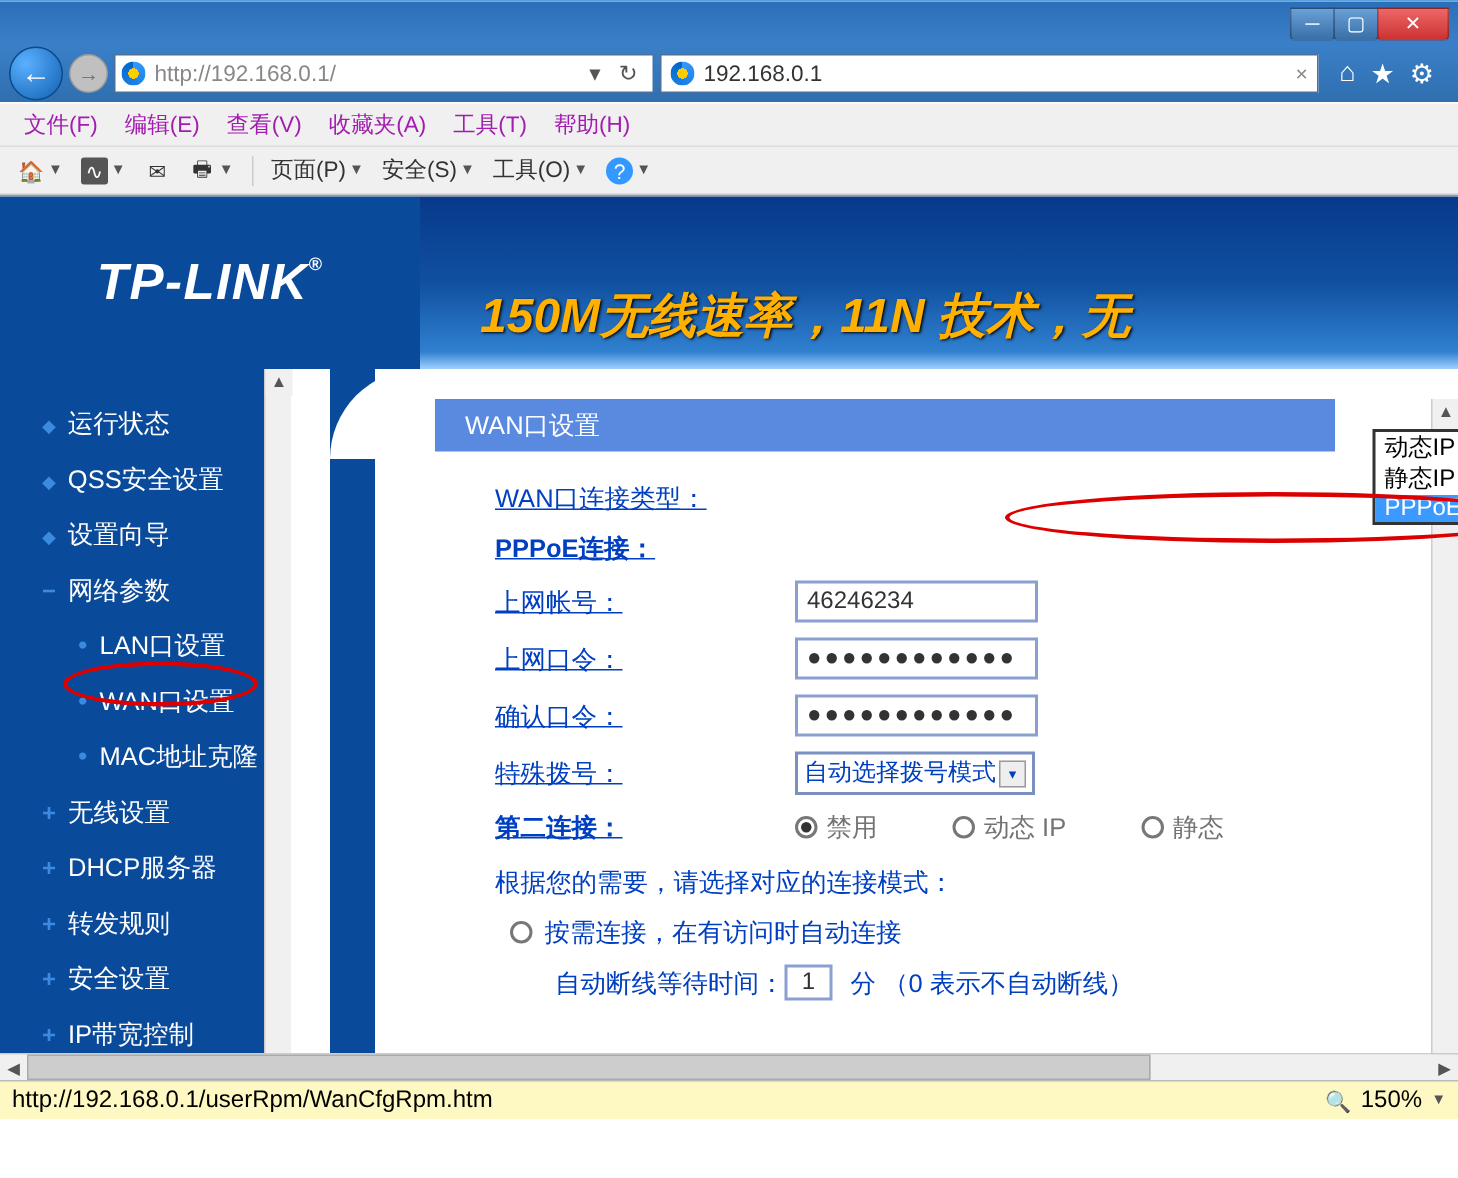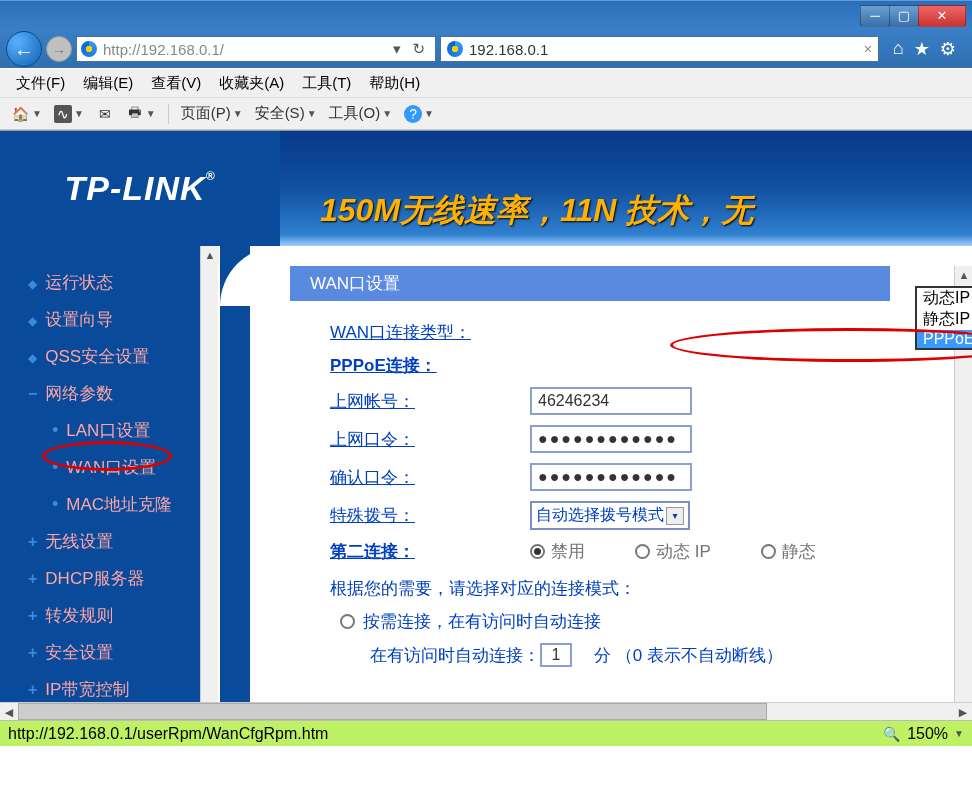--- a/index.html
+++ b/index.html
@@ -13,40 +13,40 @@
 .addrbar { background: linear-gradient(#3a7fc7,#2f6faf); height: 38px; display:flex; align-items:center; padding:0 6px; gap:4px;}
 .navback { width:36px; height:36px; border-radius:50%; background:radial-gradient(circle at 30% 30%, #5ab0ff, #1060b0); display:flex; align-items:center; justify-content:center; color:#fff; font-size:20px; border:1px solid #0a4a8a;}
 .navfwd { width:26px; height:26px; border-radius:50%; background:#c0c0c0; display:flex; align-items:center; justify-content:center; color:#777; font-size:14px; border:1px solid #999;}
 .urlbox { flex:0 0 360px; height:26px; background:#fff; border:1px solid #4a70a0; display:flex; align-items:center; padding:0 4px; font-size:15px; color:#888;}
 .ieicon { width:16px; height:16px; margin-right:6px; background: radial-gradient(circle, #fc0 0 30%, transparent 31%), conic-gradient(#39f, #06c); border-radius:50%;}
 .urlbtn { color:#555; padding:0 6px; font-size:15px;}
 .tabbox { flex:1; height:26px; background:#fff; border:1px solid #4a70a0; display:flex; align-items:center; padding:4px 6px; font-size:15px; color:#333; position:relative;}
 .tabbox .closex { position:absolute; right:6px; color:#888; font-size:14px;}
 .titleicons { display:flex; gap:10px; color:#fff; font-size:18px; padding:0 10px;}
 
-.menubar { background:#f0f0f0; height:30px; display:flex; align-items:center; padding:0 8px; gap:2px; border-top:1px solid #fff; border-bottom:1px solid #dcdcdc; font-size:15px; color:#000000;}
+.menubar { background:#f0f0f0; height:30px; display:flex; align-items:center; padding:0 8px; gap:2px; border-top:1px solid #fff; border-bottom:1px solid #dcdcdc; font-size:15px; color:#a21caf;}
 .menubar span { padding:3px 8px;}
 .toolbar2 { background:#f0f0f0; height:32px; display:flex; align-items:center; padding:0 8px; gap:4px; border-bottom:1px solid #cacaca; font-size:15px; color:#333;}
 .toolbar2 .tb { display:flex; align-items:center; gap:2px; padding:2px 4px;}
 .toolbar2 .dd { font-size:10px; color:#555;}
 .toolbar2 .sep { width:1px; height:20px; background:#ccc; margin:0 4px;}
 .tb-icon{ width:18px; height:18px; display:flex; align-items:center; justify-content:center; font-size:14px;}
 
 
 .content { position:relative; height:590px; overflow:hidden; border-top:1px solid #999;}
 .banner { height:115px; display:flex; background:#0a4a9a;}
 .logo { width:280px; background:#0a4a9a; display:flex; align-items:center; justify-content:center;}
 .logo-text { color:#fff; font-size:34px; font-weight:bold; font-style:italic; letter-spacing:1px;}
 .logo-text .r { font-size:12px; vertical-align:top;}
 .bannerimg { flex:1; background:linear-gradient(180deg,#08398a 0%,#1050a0 50%,#3080d0 90%,#a0d0ff 100%); display:flex; align-items:center; padding-left:40px; position:relative; overflow:hidden;}
 .bannertext { color:#ffb000; font-size:32px; font-weight:bold; font-style:italic; white-space:nowrap; text-shadow:1px 1px 2px #000;margin-top:44px;}
 
 .frames { display:flex; height:475px; background:#fff;}
 .sidebar-wrap { width:220px; position:relative; display:flex;}
-.sidebar { width:200px; background:#0a4a9a; padding:18px 0 18px 28px; color:#fca5a5; font-size:17px; overflow:hidden;}
+.sidebar { width:176px; background:#0a4a9a; padding:18px 0 18px 28px; color:#ffffff; font-size:17px; overflow:hidden;}
 .sidebar li { list-style:none; padding:7px 0; position:relative;}
 .sidebar li::before { content:"◆"; color:#3a8ae0; margin-right:8px; font-size:12px;}
 .sidebar li.expanded::before { content:"−"; color:#3a8ae0; font-size:16px; font-weight:bold;}
 .sidebar li.plus::before { content:"+"; color:#3a8ae0; font-size:16px; font-weight:bold;}
 .sidebar li.sub { padding-left:24px;}
 .sidebar li.sub::before { content:"•"; color:#3a8ae0; font-size:18px;}
 .sidebar .ring-red { position:absolute; border:3px solid #d00; border-radius:50%; pointer-events:none;}
 .vscroll { width:18px; background:#f0f0f0; border-left:1px solid #ccc; position:relative;}
 .vscroll .arrow { position:absolute; left:0; width:18px; height:18px; background:#f0f0f0; display:flex; align-items:center; justify-content:center; color:#555; font-size:11px;}
 .vscroll .arrow.top{ top:0;} .vscroll .arrow.bot{ bottom:0;}
@@ -76,21 +76,21 @@
 .radiogrp label{ display:flex; align-items:center; gap:6px; color:#737373;}
 .radio { width:15px; height:15px; border:2px solid #777; border-radius:50%; display:inline-flex; align-items:center; justify-content:center;}
 .radio.checked::after{ content:""; width:7px; height:7px; background:#333; border-radius:50%;}
 .inline-input{ border:2px solid #8aa0d0; width:32px; text-align:center; font-size:16px; color:#333; padding:1px 2px;}
 
 .hscroll { height:18px; background:#f0f0f0; border-top:1px solid #ccc; display:flex;}
 .hscroll .arrow{ width:18px; height:18px; display:flex; align-items:center; justify-content:center; color:#555; font-size:11px;}
 .hscroll .track{ flex:1; background:#f0f0f0;}
 .hscroll .thumb{ width:80%; height:100%; background:#cdcdcd; border:1px solid #aaa;}
 
-.statusbar { height:26px; border-top:1px solid #bbb; display:flex; align-items:center; justify-content:space-between; padding:0 8px; font-size:16px; background:#bef264;}
+.statusbar { height:26px; border-top:1px solid #bbb; display:flex; align-items:center; justify-content:space-between; padding:0 8px; font-size:16px; background:#fef9c3;}
 .statusbar .zoom { display:flex; align-items:center; gap:6px;}
 .mag { color:#3a7eda; font-size:14px;}
 </style>
 </head>
 <body>
 
 <div class="titlebar">
   <div class="winbtns">
     <div class="winbtn">─</div>
     <div class="winbtn">▢</div>
@@ -173,22 +173,22 @@
       <span class="bannertext">150M无线速率，11N 技术，无</span>
     </div>
   </div>
 
   <div class="frames">
 
     <div class="sidebar-wrap">
       <ul class="sidebar" id="sidebar-ul">
 
         <li class="">运行状态</li>
+          <li class="">QSS安全设置</li>
           <li class="">设置向导</li>
-          <li class="">QSS安全设置</li>
           <li class="expanded">网络参数</li>
           <li class="sub">LAN口设置</li>
           <li class="sub">WAN口设置</li>
           <li class="sub">MAC地址克隆</li>
           <li class="plus">无线设置</li>
           <li class="plus">DHCP服务器</li>
           <li class="plus">转发规则</li>
           <li class="plus">安全设置</li>
           <li class="plus">IP带宽控制</li>
           <div class="ring-red" style="width:130px;height:30px;top:195px;left:42px"></div>
@@ -258,23 +258,23 @@
           <div class="form-row normal" style="margin-top:14px">
             <span>根据您的需要，请选择对应的连接模式：</span>
           </div>
           <div class="form-row normal" style="padding-left:10px">
             <label style="display:flex;align-items:center;gap:8px;">
                 <span class="radio"></span>
                 <span>按需连接，在有访问时自动连接</span>
               </label>
           </div>
           <div class="form-row normal" style="padding-left:40px">
-            <span>在有访问时自动连接：</span>
+            <span>自动断线等待时间：</span>
             <input class="inline-input" value="1" style="">
-            <span style="margin-left:22px">分 （0 表示不自动断线）</span>
+            <span style="margin-left:12px">分 （0 表示不自动断线）</span>
           </div>
         </div>
       </div>
       <div class="mainvscroll">
         <div class="arrow top">▲</div>
         <div class="arrow bot">▼</div>
       </div>
     </div>
   </div>
 

